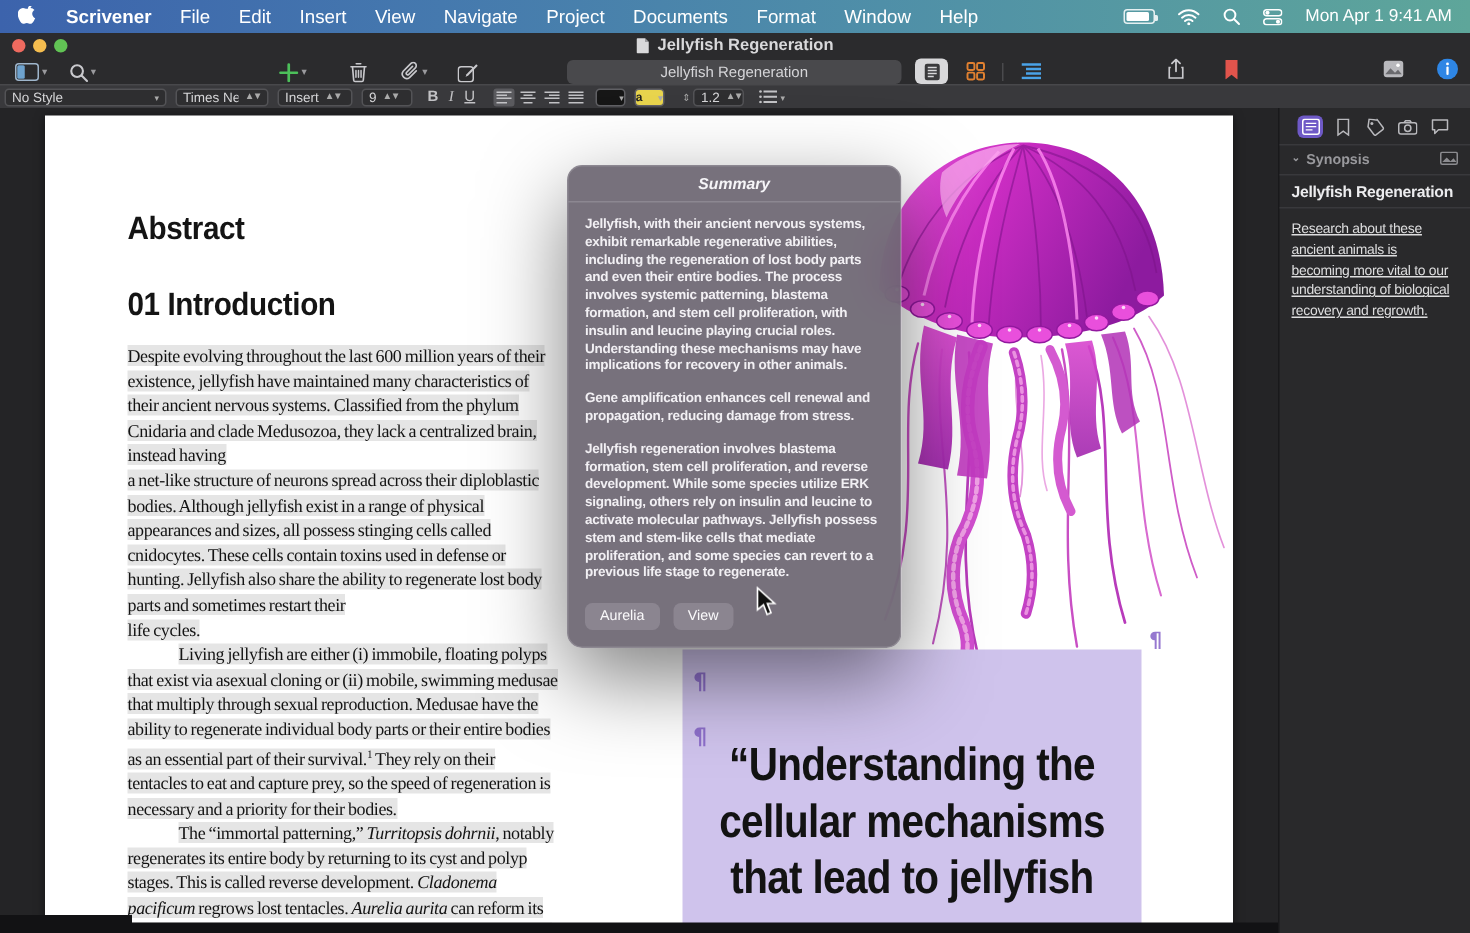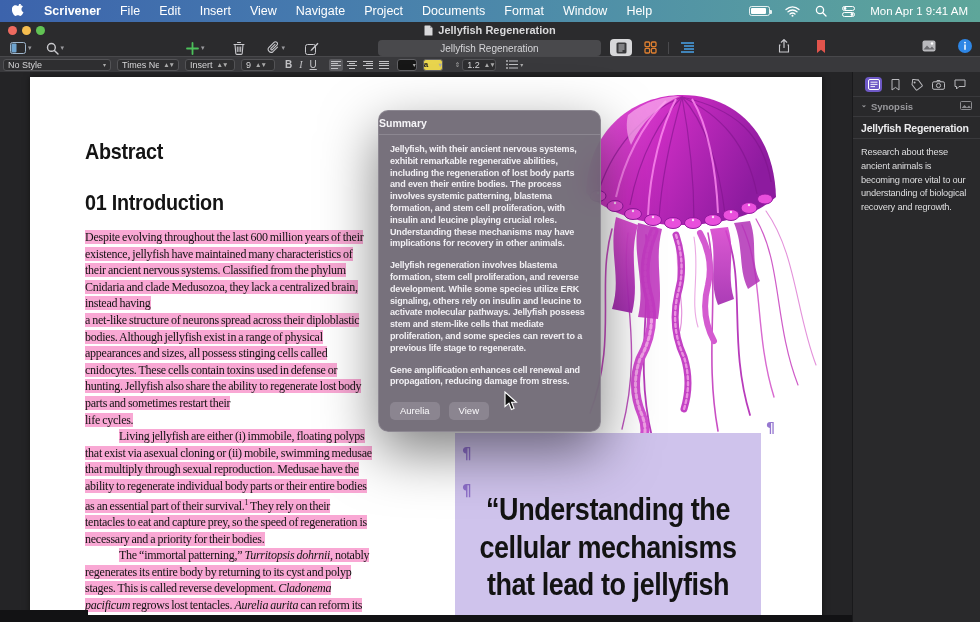--- a/index.html
+++ b/index.html
@@ -58,50 +58,50 @@
   .page { position:absolute; left:30px; top:5px; width:792px; height:545px; background:#ffffff; box-shadow:0 0 6px rgba(0,0,0,.5); overflow:hidden; }
   .botstrip { position:absolute; left:0; bottom:0; width:852px; height:7px; background:#121214; z-index:4; }
   .botcorner { position:absolute; left:0; bottom:0; width:88px; height:12px; background:#121214; z-index:4; }
 
   .h-doc { position:absolute; left:55px; font-weight:800; font-size:21.5px; color:#141414; letter-spacing:-.3px; transform:scaleX(.92); transform-origin:left; white-space:nowrap; }
   .h1 { top:63px; } .h2 { top:114px; }
 
   .textcol { position:absolute; left:55px; top:152px; width:340px; font-family:"Liberation Serif", serif; font-size:12px; line-height:16.6px; color:#131313; letter-spacing:-.25px; word-spacing:-.6px; }
   .body-p { white-space:pre; margin:0; }
   .body-p.indent { text-indent:34px; }
-  .hl { background:#f9a8d4; }
+  .hl { background:#e5e5e5; }
   sup { font-size:7.5px; vertical-align:super; }
 
   .pullquote { position:absolute; left:425px; top:356px; width:306px; height:190px; background:#cfc3ec; overflow:hidden; }
   .pq-mark { position:absolute; color:#8d6fca; font-size:15px; font-weight:700; font-family:"DejaVu Sans",sans-serif; }
   .pq-m1 { left:7px; top:12px; } .pq-m2 { left:7px; top:49px; }
   .pq-text { position:absolute; top:58px; left:0; width:306px; text-align:center; font-weight:800; font-size:31px; line-height:37.5px; color:#131313; letter-spacing:-.5px; transform:scaleX(.87); transform-origin:center; }
   .pq-outside { position:absolute; left:736px; top:342px; color:#9678d0; font-size:14px; font-weight:700; font-family:"DejaVu Sans",sans-serif; }
 
   .jelly { position:absolute; left:528px; top:4px; }
 
   
   .popup { position:absolute; left:378px; top:110px; width:223px; background:rgba(104,98,110,.90); border:1px solid rgba(255,255,255,.16); border-radius:10px; box-shadow:0 20px 55px rgba(0,0,0,.5); z-index:20; color:#f2f0f4; backdrop-filter:blur(14px); }
-  .popup-title { text-align:left; font-size:10.5px; font-weight:700; padding:6px 0 5px; border-bottom:1px solid rgba(255,255,255,.16); color:#f6f5f8; }
+  .popup-title { text-align:center; font-size:10.5px; font-weight:700; padding:6px 0 5px; border-bottom:1px solid rgba(255,255,255,.16); color:#f6f5f8;font-style:italic; }
   .popup-body { padding:9px 11px 2px;font-weight:bold; }
   .popup-body p { font-size:9px; line-height:11.8px; letter-spacing:-.15px; margin-bottom:10px; }
   .popup-actions { display:flex; gap:9px; padding:2px 11px 11px; }
   .popup-btn { background:rgba(238,234,244,.17); border:none; border-radius:5px; padding:3px 10px 4px; font-size:9.5px; color:#fbfafc; font-family:"Liberation Sans",sans-serif; }
 
   
   .inspector { position:absolute; right:0; top:72px; width:128px; height:550px; background:#29292b; border-left:1px solid #19191b; color:#cdcdd1; }
   .insp-tabs { display:flex; justify-content:space-between; align-items:center; padding:5px 12px 4px; }
   .insp-tab { width:17px; height:15px; display:flex; align-items:center; justify-content:center; border-radius:4px; color:#b9b9bd; }
   .insp-tab.sel { background:#6e59c6; color:#fff; }
   .sec-head { display:flex; gap:4px; padding:4px 8px; font-size:9.5px; font-weight:700; color:#99999d; border-top:1px solid #39393c; }
   .sec-head .chev { font-size:7px; }
   .sec-head .right { margin-left:auto; color:#8c8c90; }
   .syn-card { border-top:1px solid #39393c; }
   .syn-title { padding:5px 8px 4px; font-size:10.5px; font-weight:700; color:#ececee; letter-spacing:-.2px; border-bottom:1px solid #39393c; }
-  .syn-text { padding:7px 8px; font-size:9.3px; line-height:13.8px; color:#dededf; letter-spacing:-.2px; }
+  .syn-text { padding:7px 8px; font-size:9.3px; line-height:13.8px; color:#dededf; letter-spacing:-.2px;text-decoration:underline; }
   .notes-head { margin-top:54px; border-bottom:1px solid #39393c; }
 
   .cursor { position:absolute; left:504px; top:391px; z-index:30; }
   svg { display:block; }
 </style>
 </head>
 <body>
 
 <div class="screen">
 
@@ -462,22 +462,22 @@
     </div>
 
     <div class="botcorner"></div>
     <div class="botstrip"></div>
   </div>
 
   <div class="popup">
     <div class="popup-title">Summary</div>
     <div class="popup-body" id="summary-body">
         <p>Jellyfish, with their ancient nervous systems, exhibit remarkable regenerative abilities, including the regeneration of lost body parts and even their entire bodies. The process involves systemic patterning, blastema formation, and stem cell proliferation, with insulin and leucine playing crucial roles. Understanding these mechanisms may have implications for recovery in other animals.</p>
+        <p>Gene amplification enhances cell renewal and propagation, reducing damage from stress.</p>
         <p>Jellyfish regeneration involves blastema formation, stem cell proliferation, and reverse development. While some species utilize ERK signaling, others rely on insulin and leucine to activate molecular pathways. Jellyfish possess stem and stem-like cells that mediate proliferation, and some species can revert to a previous life stage to regenerate.</p>
-        <p>Gene amplification enhances cell renewal and propagation, reducing damage from stress.</p>
       </div>
     <div class="popup-actions">
       <button class="popup-btn">Aurelia</button>
       <button class="popup-btn">View</button>
     </div>
   </div>
 
   <div class="inspector">
     <div class="insp-tabs">
       <span class="insp-tab sel">

